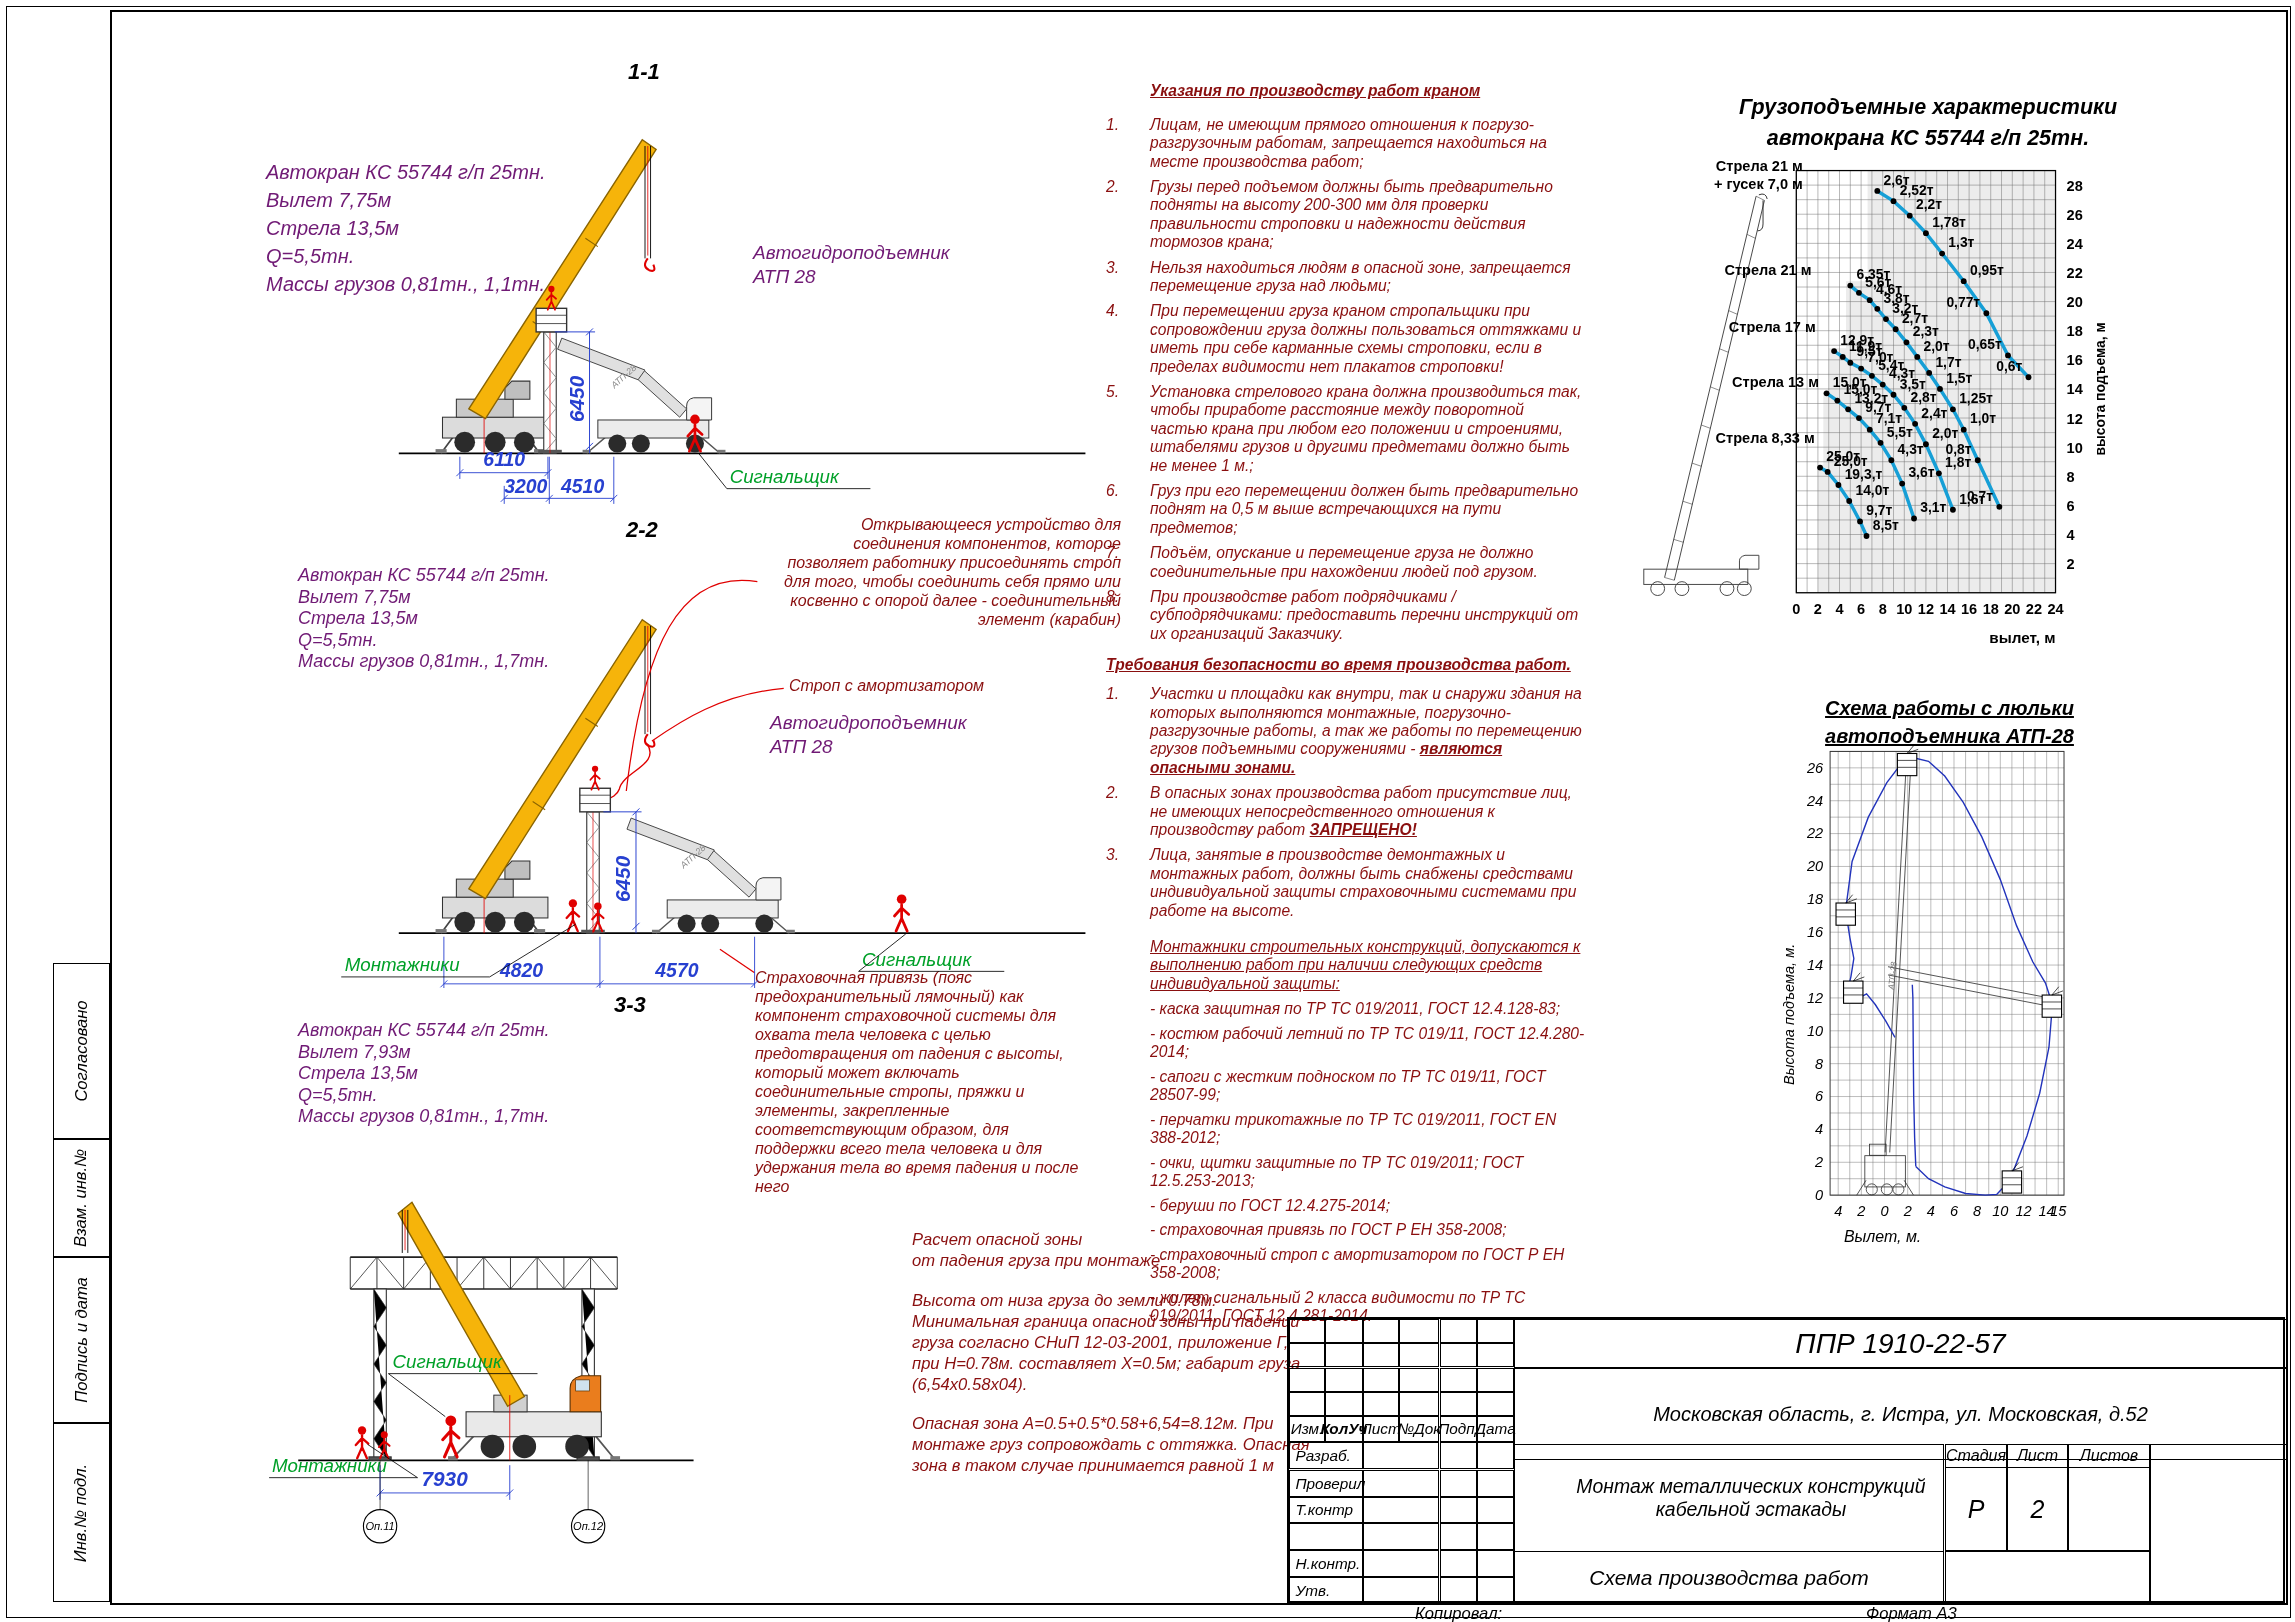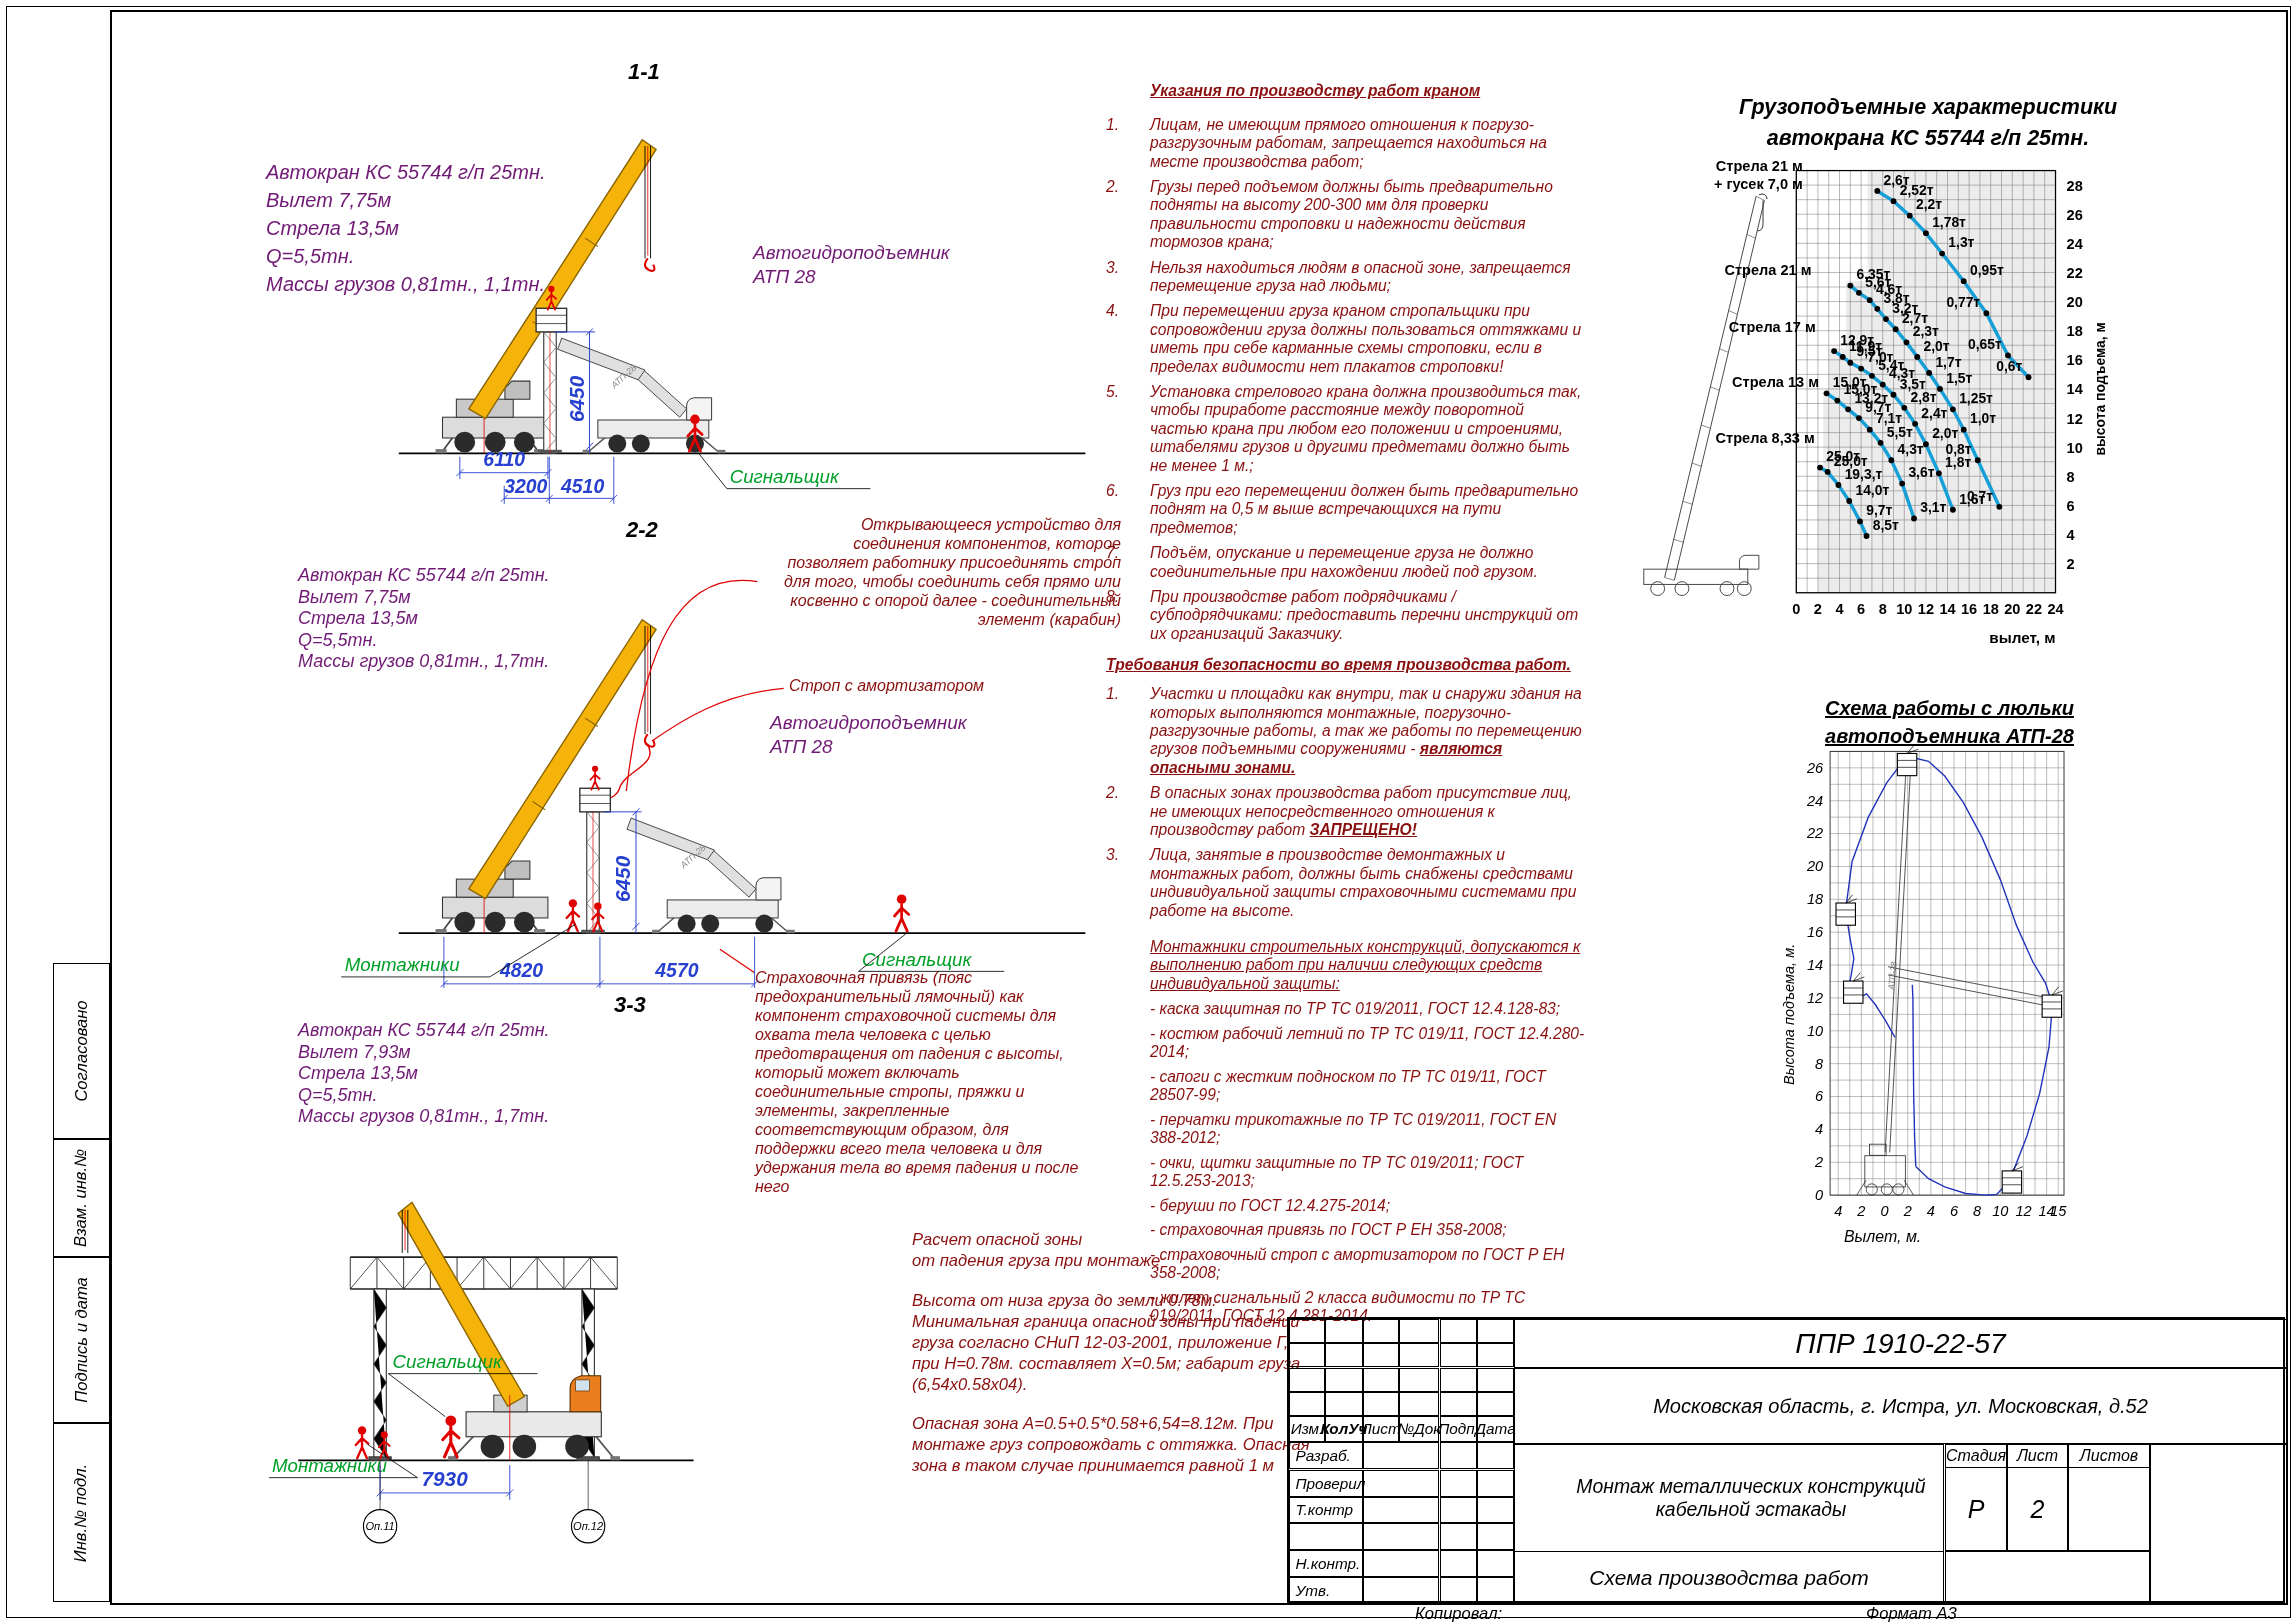--- a/index.html
+++ b/index.html
@@ -735,21 +735,21 @@
     <div class="tb-cell tb-left" style="left:0;top:231px;width:74px;height:27px;font-size:15.3px;">Н.контр.</div>
     <div class="tb-cell" style="left:74px;top:231px;width:76px;height:27px;"></div>
       <div class="tb-cell" style="left:151px;top:231px;width:37px;height:27px;"></div>
       <div class="tb-cell" style="left:188px;top:231px;width:37px;height:27px;"></div>
     <div class="tb-cell tb-left" style="left:0;top:258px;width:74px;height:28px;font-size:15.3px;">Утв.</div>
     <div class="tb-cell" style="left:74px;top:258px;width:76px;height:28px;"></div>
       <div class="tb-cell" style="left:151px;top:258px;width:37px;height:28px;"></div>
       <div class="tb-cell" style="left:188px;top:258px;width:37px;height:28px;"></div>
 
     <div class="tb-cell" style="left:225px;top:0;width:773px;height:49px;font-size:28px;">ППР 1910-22-57</div>
-    <div class="tb-cell" style="left:225px;top:49px;width:773px;height:76px;font-size:20px;">Московская область, г. Истра, ул. Московская, д.52</div>
+    <div class="tb-cell" style="left:225px;top:49px;width:773px;height:92px;font-size:20px;">Московская область, г. Истра, ул. Московская, д.52</div>
     <div class="tb-cell" style="left:225px;top:125px;width:430px;height:108px;font-size:19.4px;text-align:center;white-space:pre-line;padding-left:44px;">Монтаж металлических конструкций
 кабельной эстакады</div>
     <div class="tb-cell" style="left:656px;top:125px;width:62px;height:23.6px;font-size:16px;">Стадия</div>
     <div class="tb-cell" style="left:718px;top:125px;width:61px;height:23.6px;font-size:16px;">Лист</div>
     <div class="tb-cell" style="left:779px;top:125px;width:82px;height:23.6px;font-size:16px;">Листов</div>
     <div class="tb-cell" style="left:656px;top:148px;width:62px;height:84px;font-size:25px;">Р</div>
     <div class="tb-cell" style="left:718px;top:148px;width:61px;height:84px;font-size:25px;">2</div>
     <div class="tb-cell" style="left:779px;top:148px;width:82px;height:84px;"></div>
     <div class="tb-cell" style="left:861px;top:125px;width:137px;height:161px;"></div>
     <div class="tb-cell" style="left:225px;top:232px;width:430px;height:53px;font-size:21px;">Схема производства работ</div>

